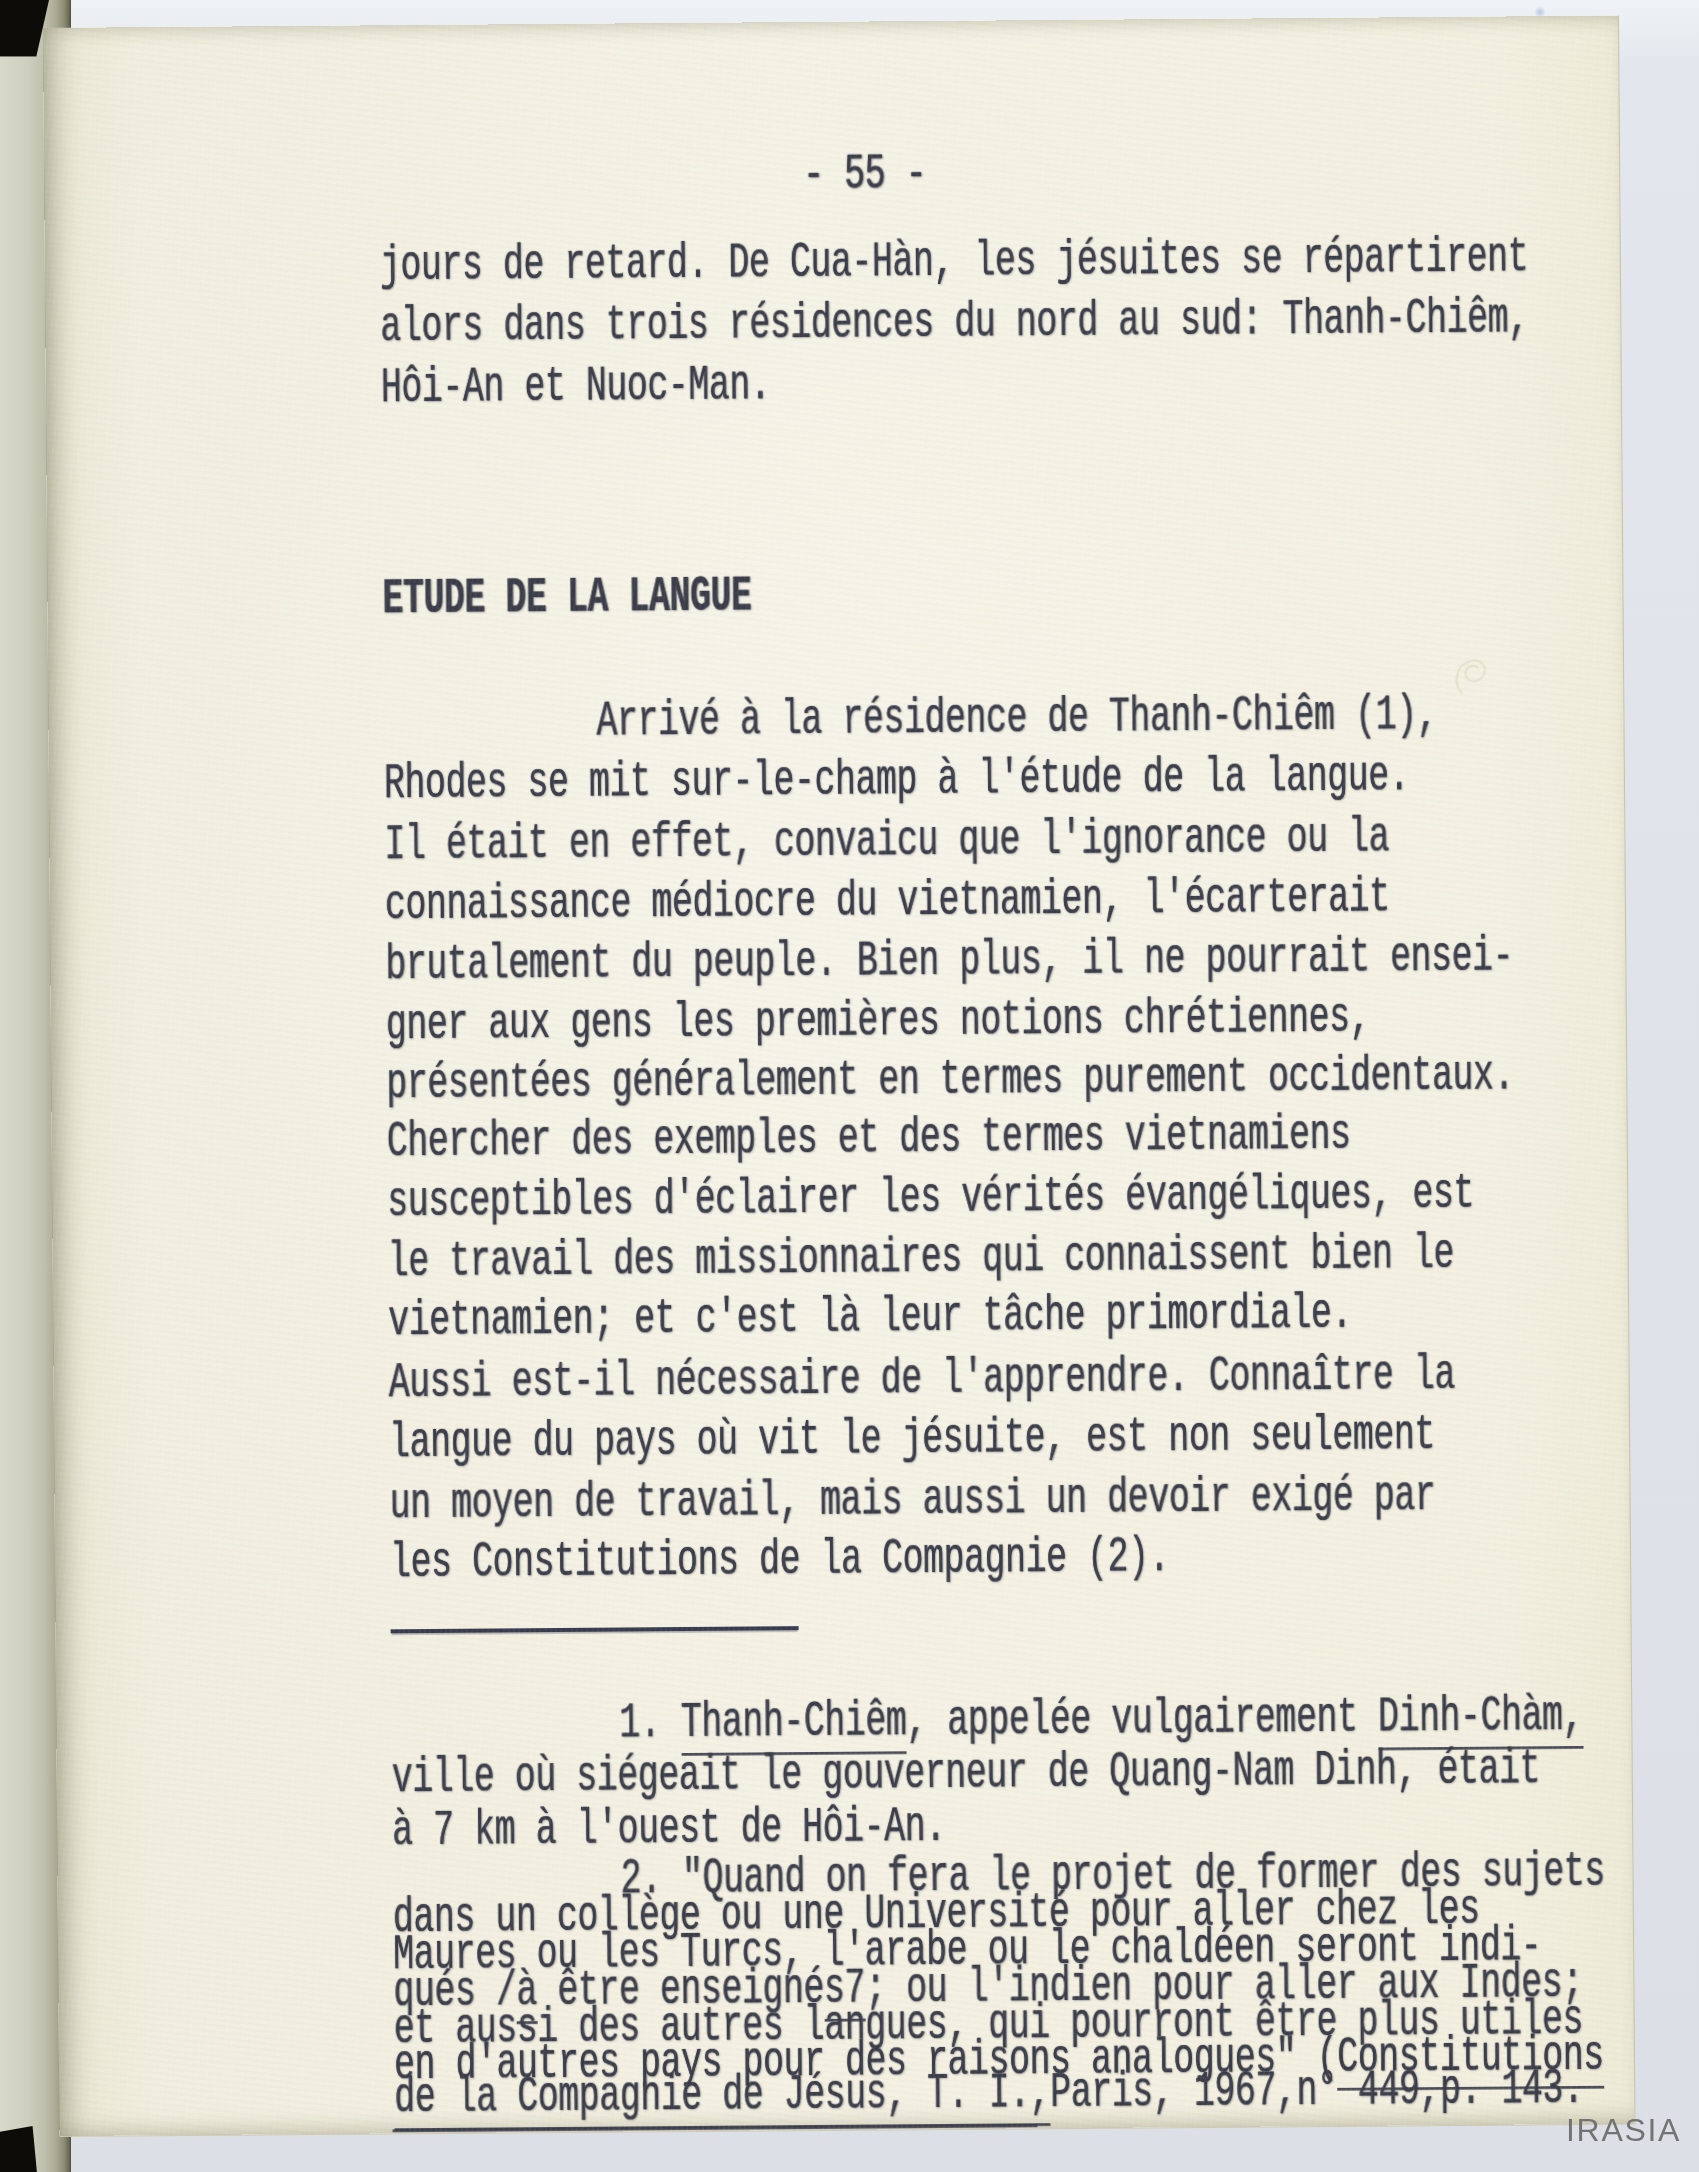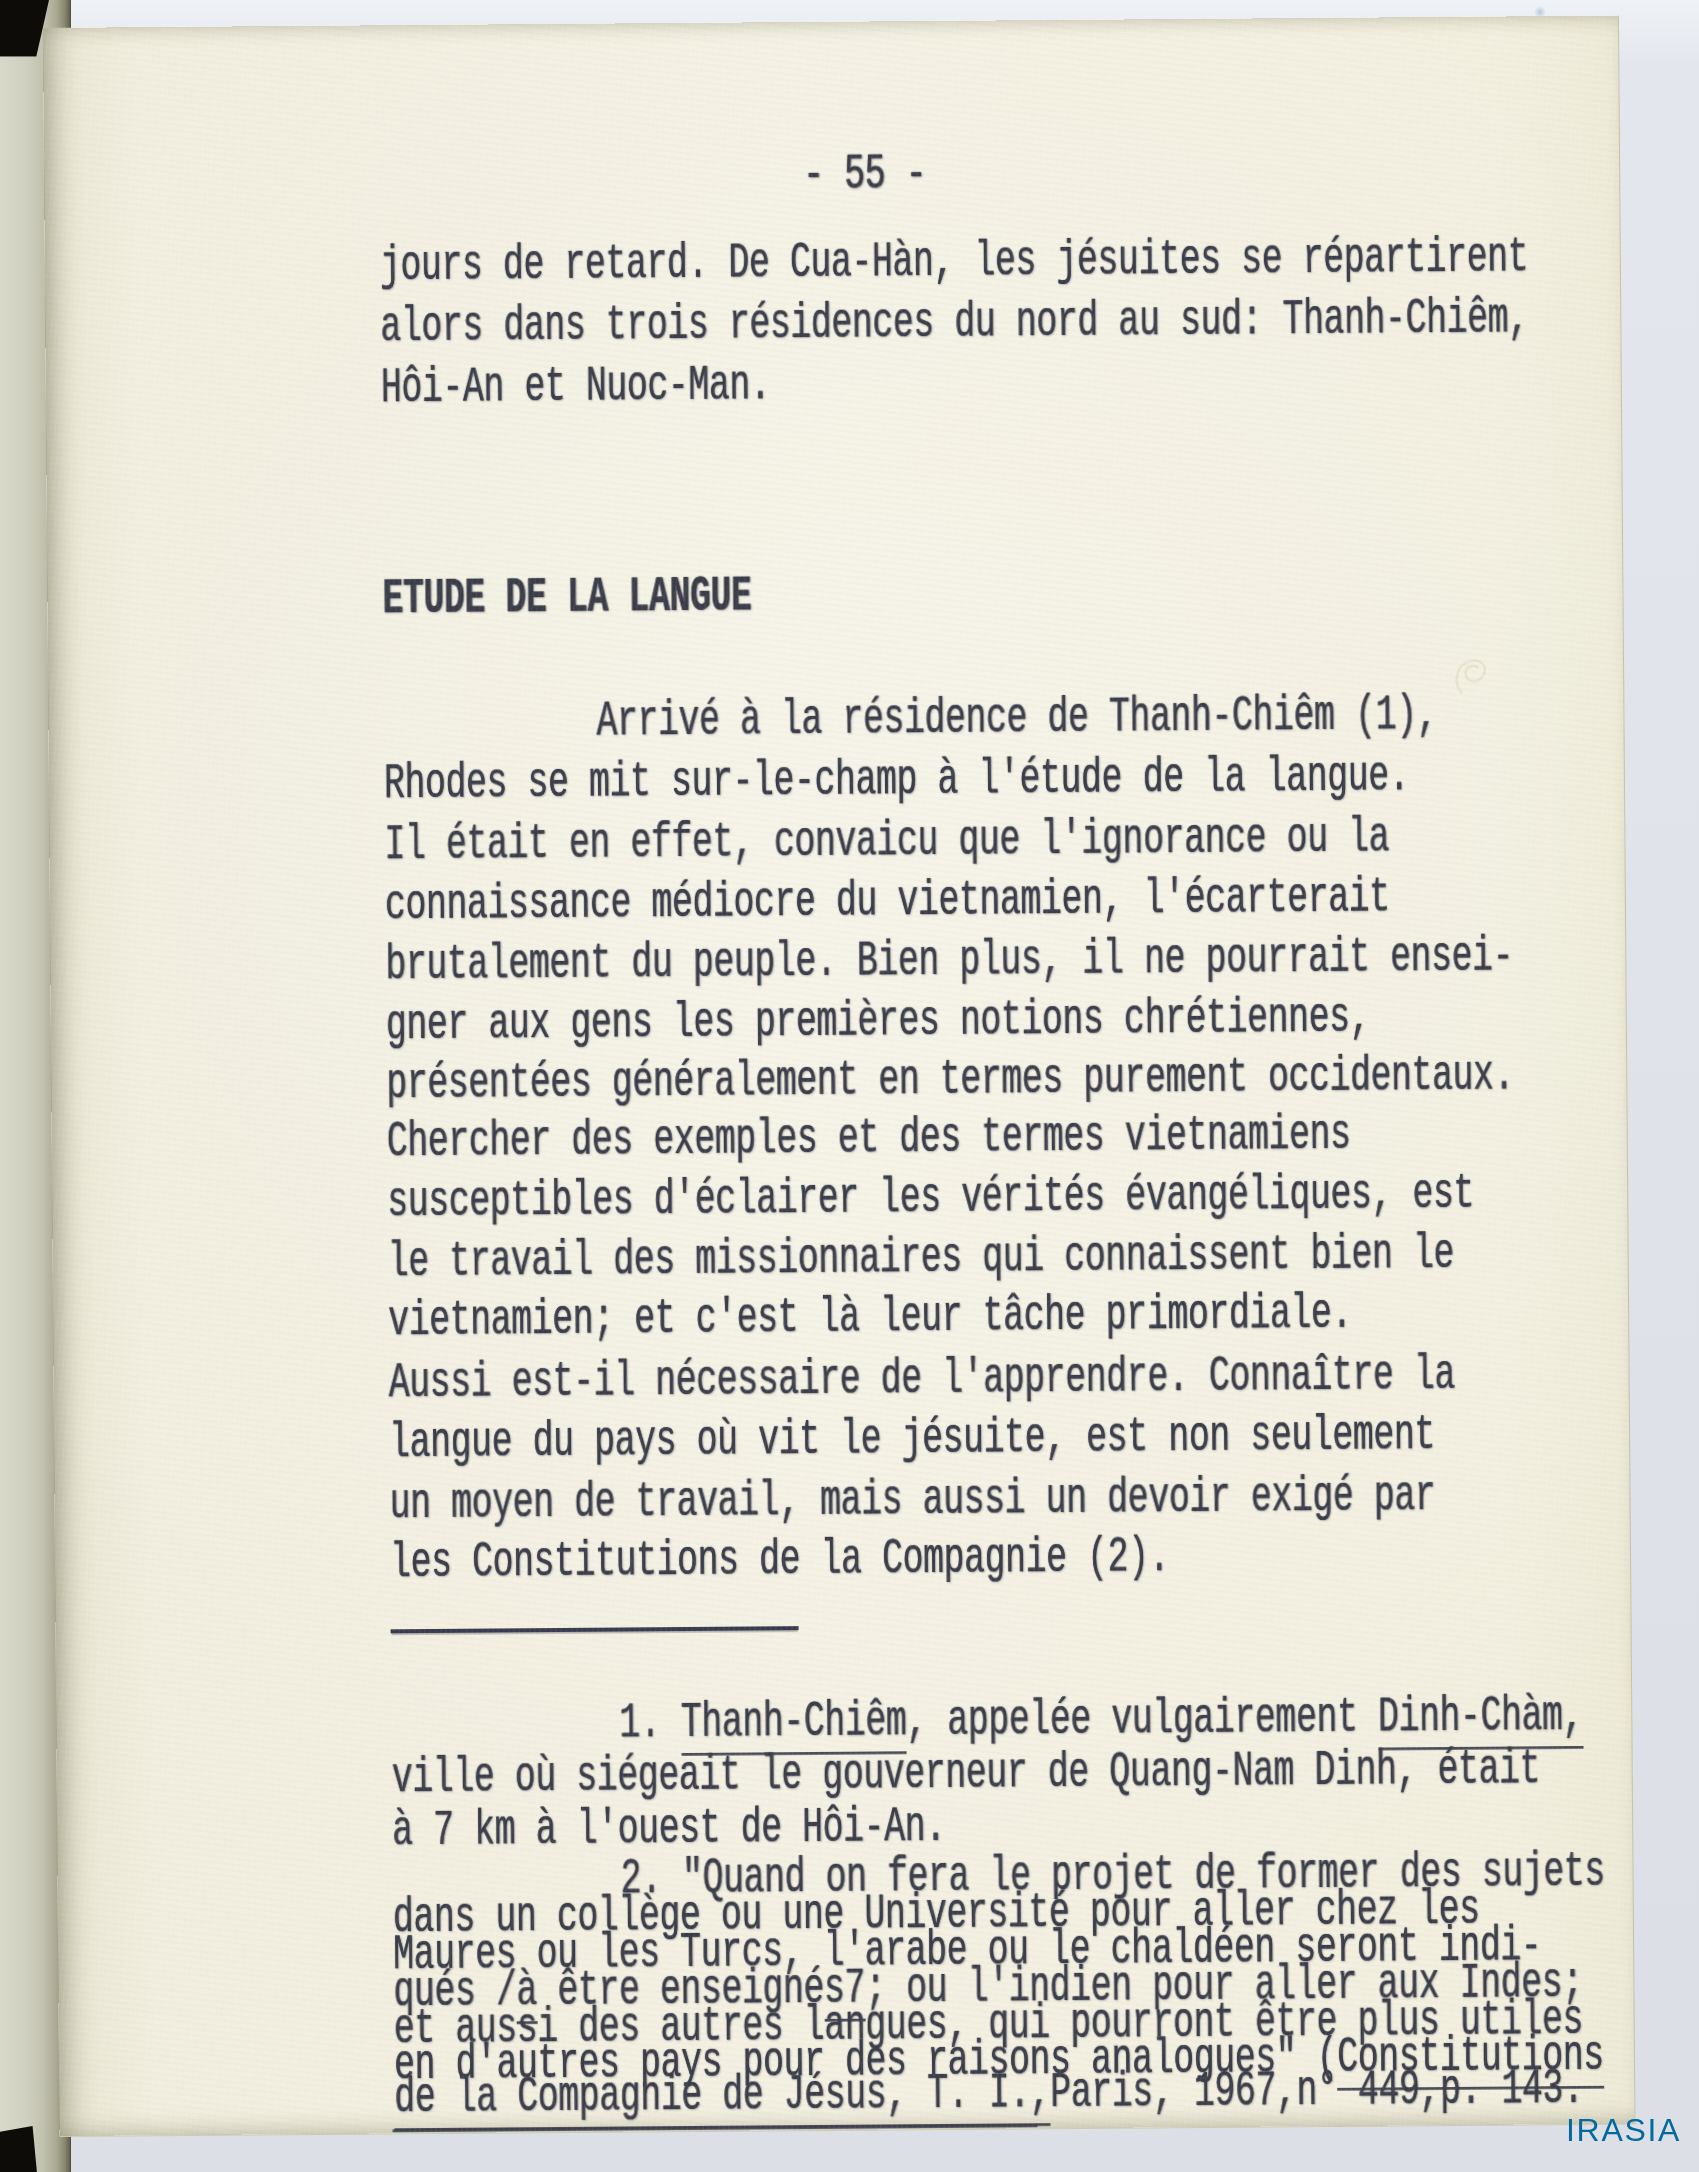--- a/index.html
+++ b/index.html
@@ -47,21 +47,21 @@
     text-shadow:0 0 0.9px rgba(58,61,73,.95),0.9px 0.9px 1.7px rgba(58,61,73,.3);
     filter:blur(0.3px);
   }
   .bold{font-weight:bold}
   .pnum{text-shadow:0 0 1.3px rgba(50,53,66,1),0.9px 0.9px 1.7px rgba(50,53,66,.45)}
   .u{border-bottom:2.6px solid rgba(54,57,72,.9);padding-bottom:0.9px}
   .rule{position:absolute;width:408px;height:4.3px;background:#383b4e;filter:blur(0.5px);box-shadow:0 2.6px 0 -0.9px rgba(56,59,78,.35)}
   .stroke{position:absolute;background:rgba(54,57,72,.8);filter:blur(0.4px)}
   .wm{
     position:absolute;left:1566px;top:2112px;
-    font-family:"Liberation Sans",sans-serif;font-size:32px;color:#0369a1;letter-spacing:1.7px;
+    font-family:"Liberation Sans",sans-serif;font-size:32px;color:#737373;letter-spacing:1.7px;
   }
   .squiggle{position:absolute;left:1389px;top:622px;opacity:.9}
   .penmark{position:absolute;left:1535px;top:5.2px;width:10.4px;height:14px;border-radius:50%;
     background:radial-gradient(circle,rgba(130,160,205,.5),rgba(130,160,205,0) 70%)}
 </style>
 </head>
 <body>
 
 <div class="gutter"></div>
 <div class="corner tl"></div>

